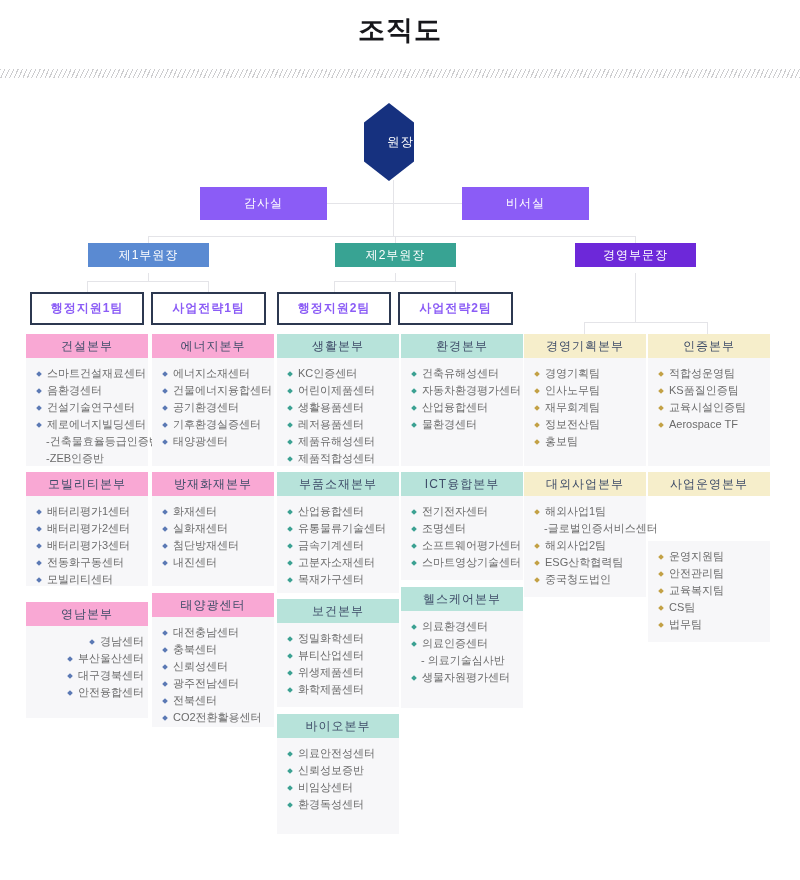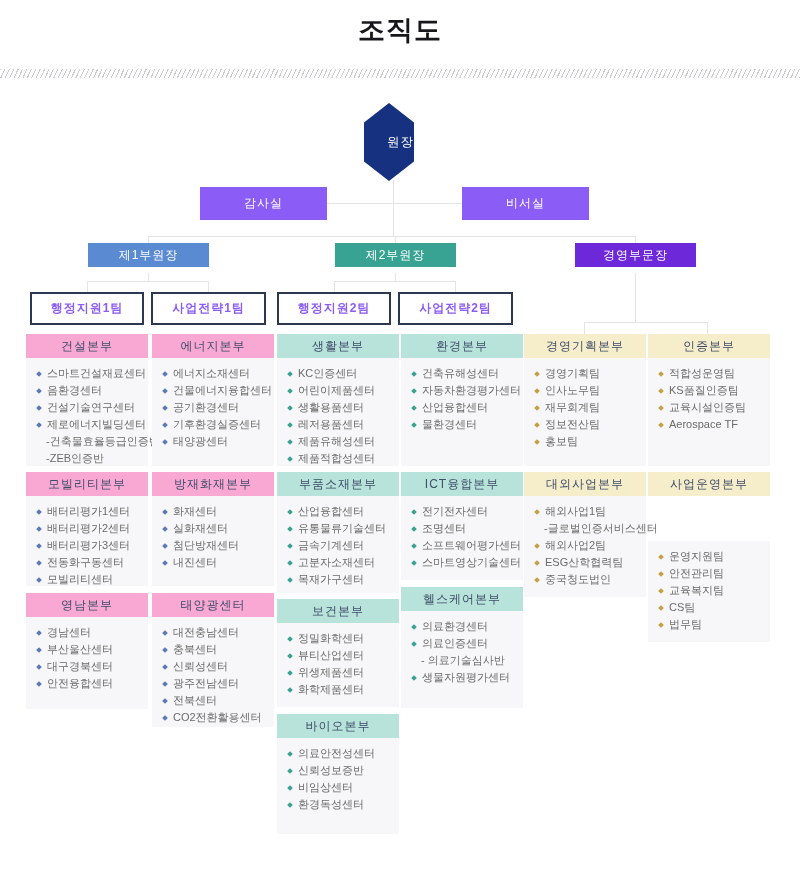--- a/index.html
+++ b/index.html
@@ -144,23 +144,23 @@
     <div class="section" style="margin-bottom:7px;">
       <div class="sec-head">모빌리티본부</div>
       <div class="sec-list" style="height:90px;">
         <div class="item"><span class="bullet"></span><span>배터리평가1센터</span></div>
         <div class="item"><span class="bullet"></span><span>배터리평가2센터</span></div>
         <div class="item"><span class="bullet"></span><span>배터리평가3센터</span></div>
         <div class="item"><span class="bullet"></span><span>전동화구동센터</span></div>
         <div class="item"><span class="bullet"></span><span>모빌리티센터</span></div>
       </div>
     </div>
-    <div class="section" style="margin-top:7px;">
+    <div class="section" style="margin-top:16px;">
       <div class="sec-head">영남본부</div>
-      <div class="sec-list" style="height:92px;">
+      <div class="sec-list" style="height:92px;text-align:right;">
         <div class="item"><span class="bullet"></span><span>경남센터</span></div>
         <div class="item"><span class="bullet"></span><span>부산울산센터</span></div>
         <div class="item"><span class="bullet"></span><span>대구경북센터</span></div>
         <div class="item"><span class="bullet"></span><span>안전융합센터</span></div>
       </div>
     </div>
   </div>
 
   <div class="col c-blue" style="left:152px;">
     <div class="section">

